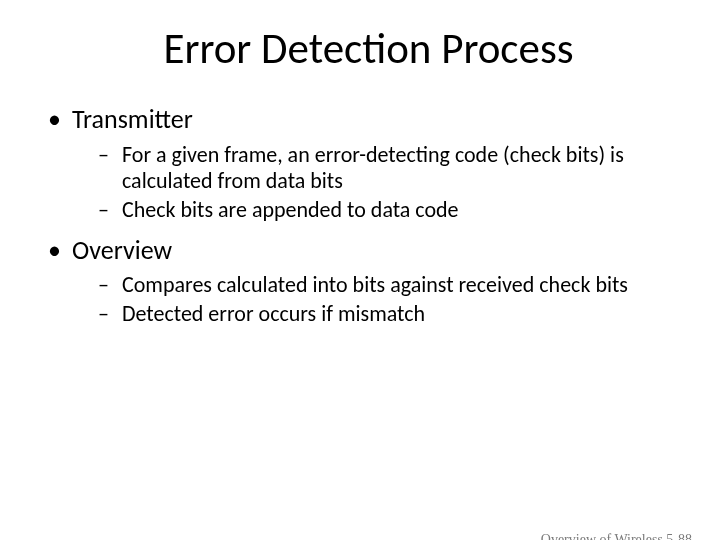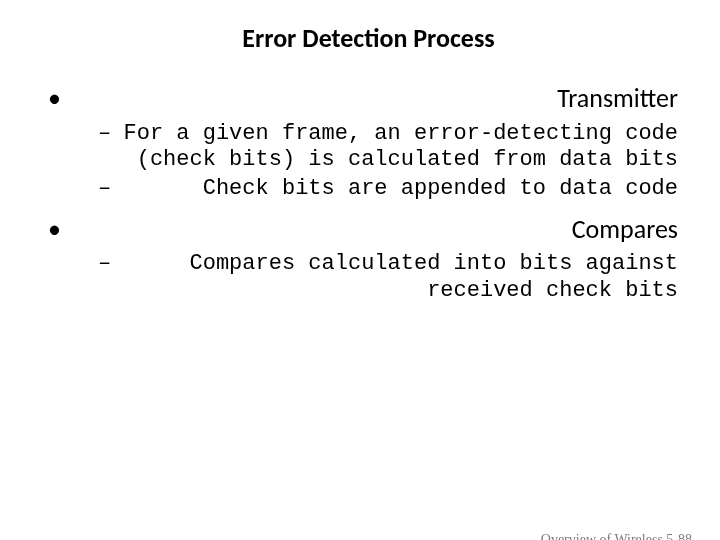--- a/index.html
+++ b/index.html
@@ -13,29 +13,28 @@
     overflow: hidden;
   }
   .slide {
     position: relative;
     width: 720px;
     height: 540px;
     box-sizing: border-box;
   }
   .title {
     text-align: center;
-    font-size: 26px;
-    font-weight: 700;
+    font-size: 43px;
+    font-weight: 400;
     margin-top: 22px;
     margin-bottom: 28px;
     margin-left: 17px;
   }
   .content {
     padding: 0 42px 0 42px;
-    text-align: right;
   }
   ul.lvl1 {
     list-style: none;
     padding-left: 0;
     margin: 0;
   }
   ul.lvl1 > li {
     position: relative;
     padding-left: 30px;
     font-size: 26px;
@@ -46,21 +45,20 @@
     content: "•";
     position: absolute;
     left: 6px;
     top: 0;
     font-size: 26px;
   }
   ul.lvl2 {
     list-style: none;
     padding-left: 0;
     margin: 6px 0 10px 0;
-    font-family: Liberation Mono, monospace;
   }
   ul.lvl2 > li {
     position: relative;
     padding-left: 28px;
     margin-left: 22px;
     font-size: 22px;
     line-height: 1.22;
     margin-bottom: 2px;
   }
   ul.lvl2 > li::before {
@@ -90,23 +88,24 @@
 
       <li>
         <span>Transmitter</span>
         <ul class="lvl2">
           <li>For a given frame, an error-detecting code (check bits) is calculated from data bits</li>
           <li>Check bits are appended to data code</li>
         </ul>
       </li>
 
       <li>
-        <span>Compares</span>
+        <span>Overview</span>
         <ul class="lvl2">
           <li>Compares calculated into bits against received check bits</li>
+          <li>Detected error occurs if mismatch</li>
         </ul>
       </li>
 
     </ul>
   </div>
 
   <div class="footer">Overview of Wireless 5-88</div>
 </div>
 
 </body></html>

